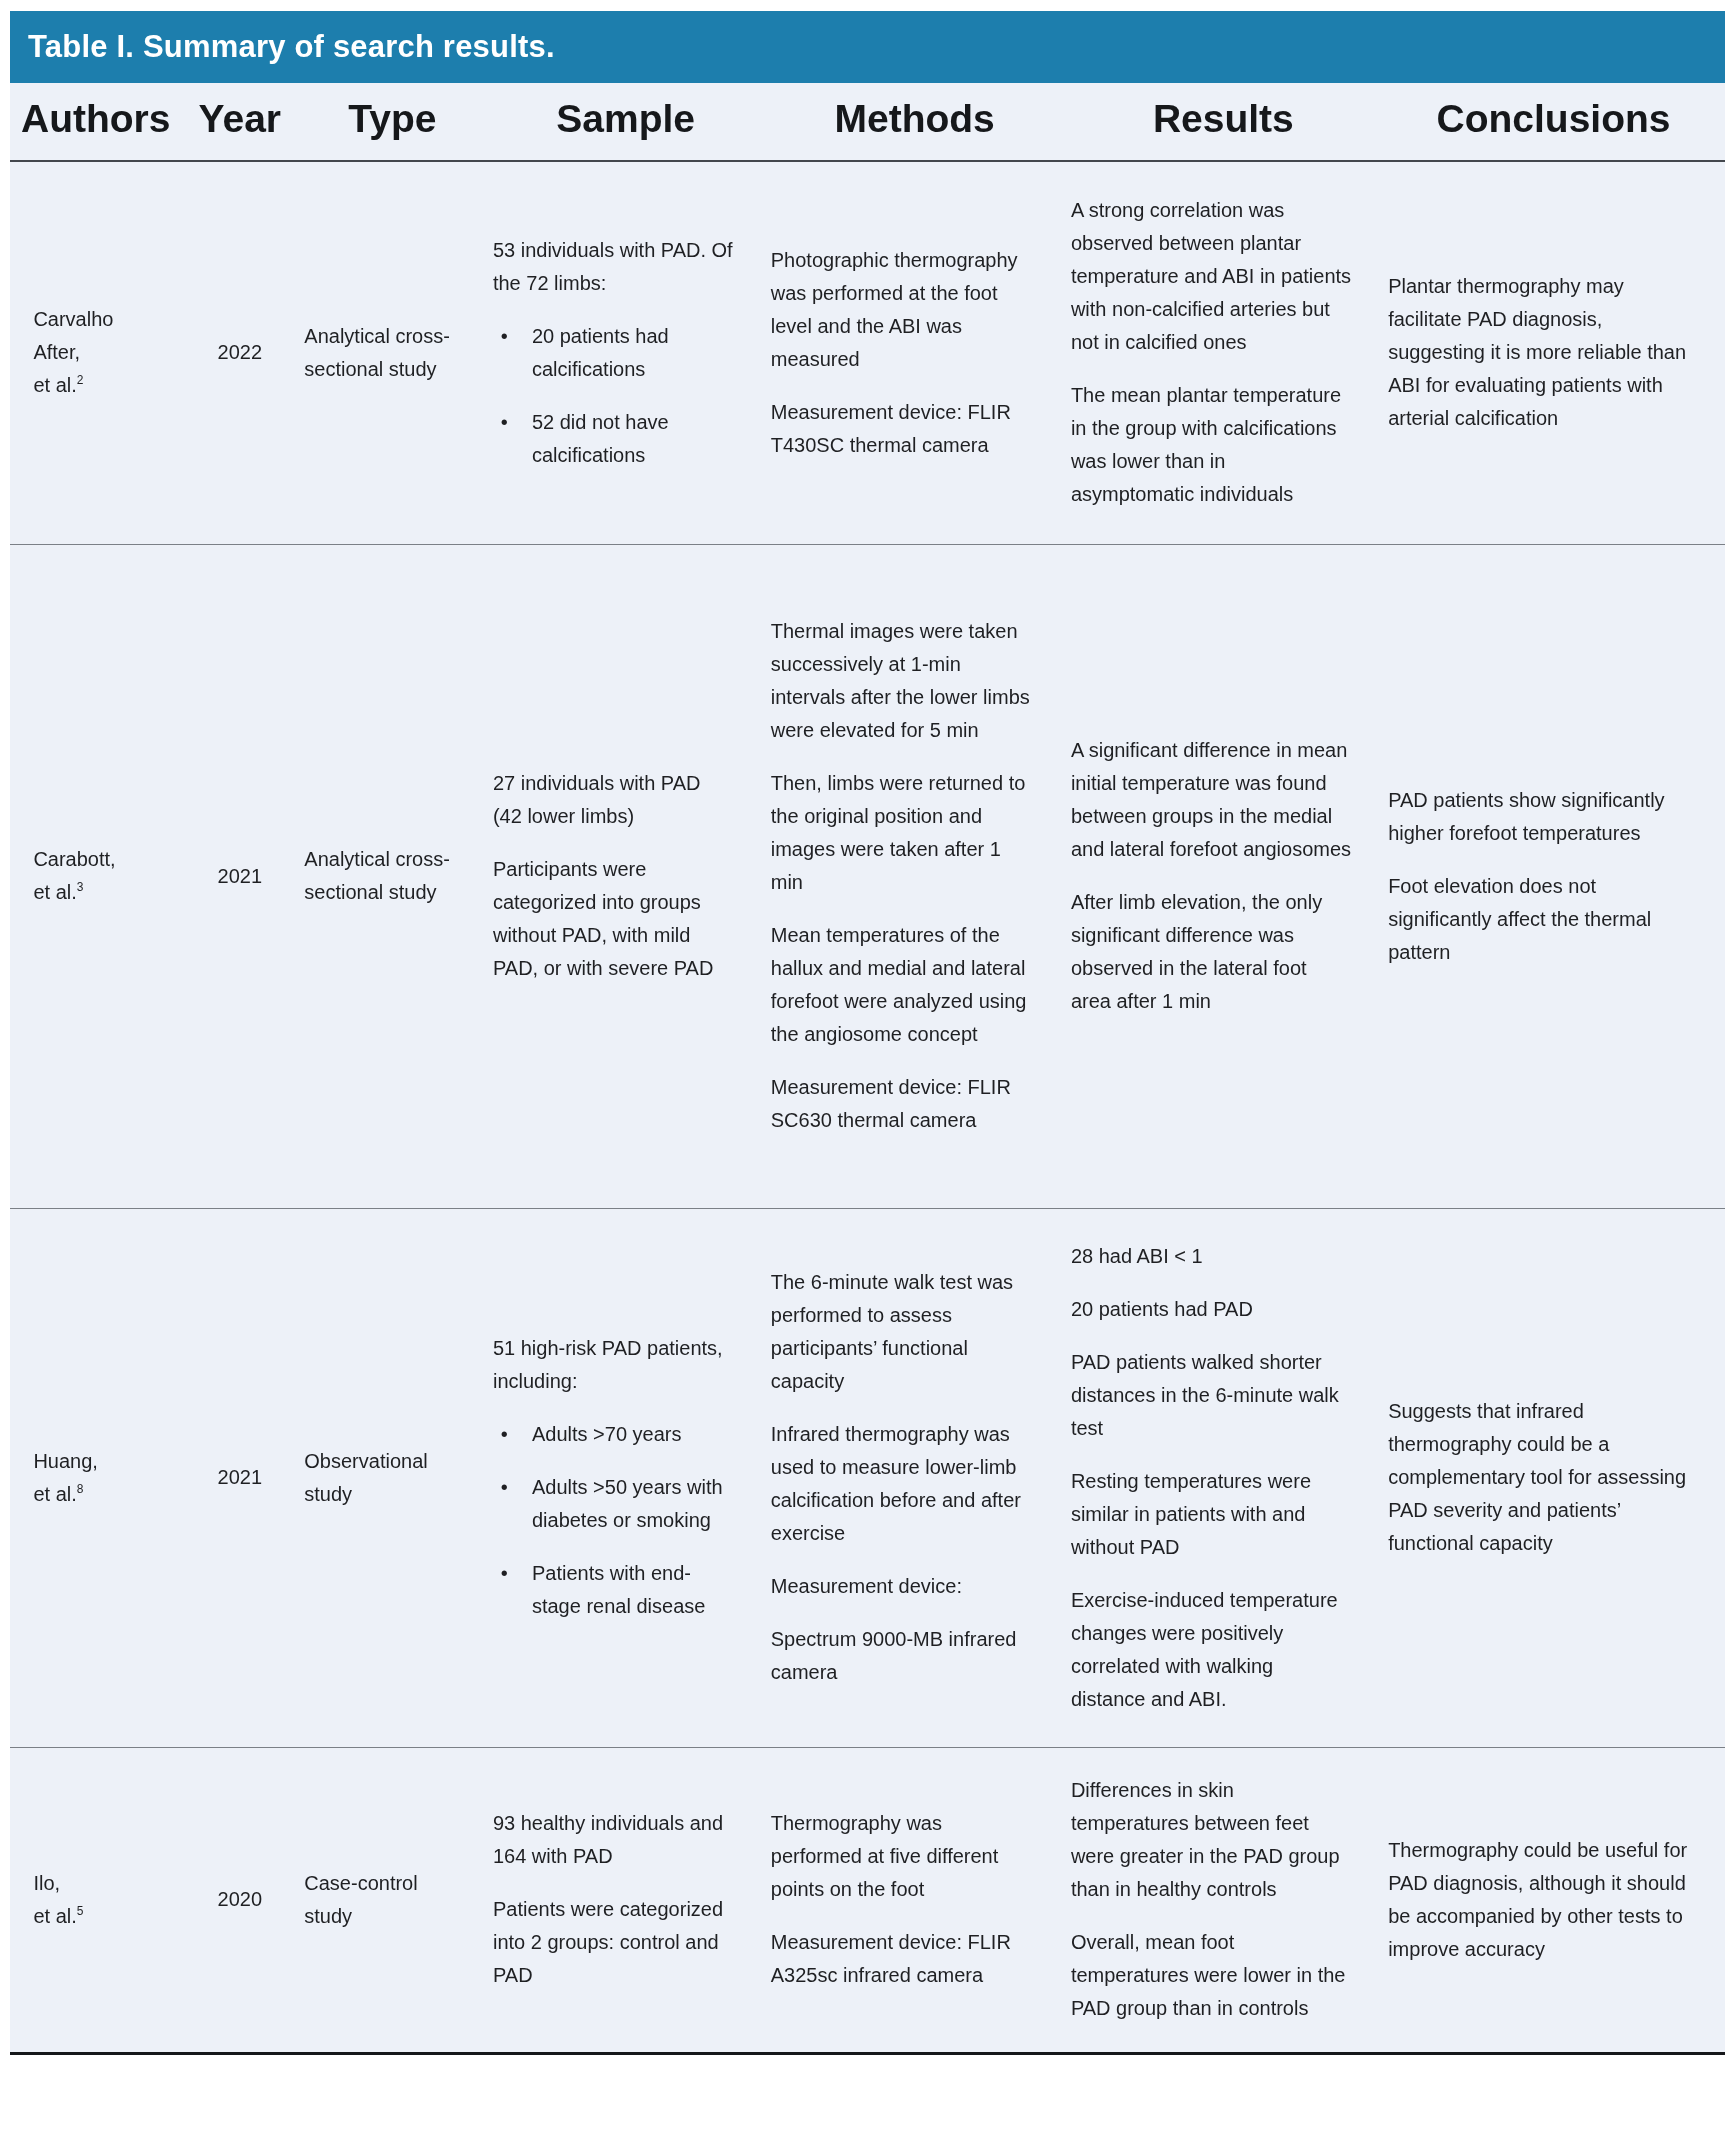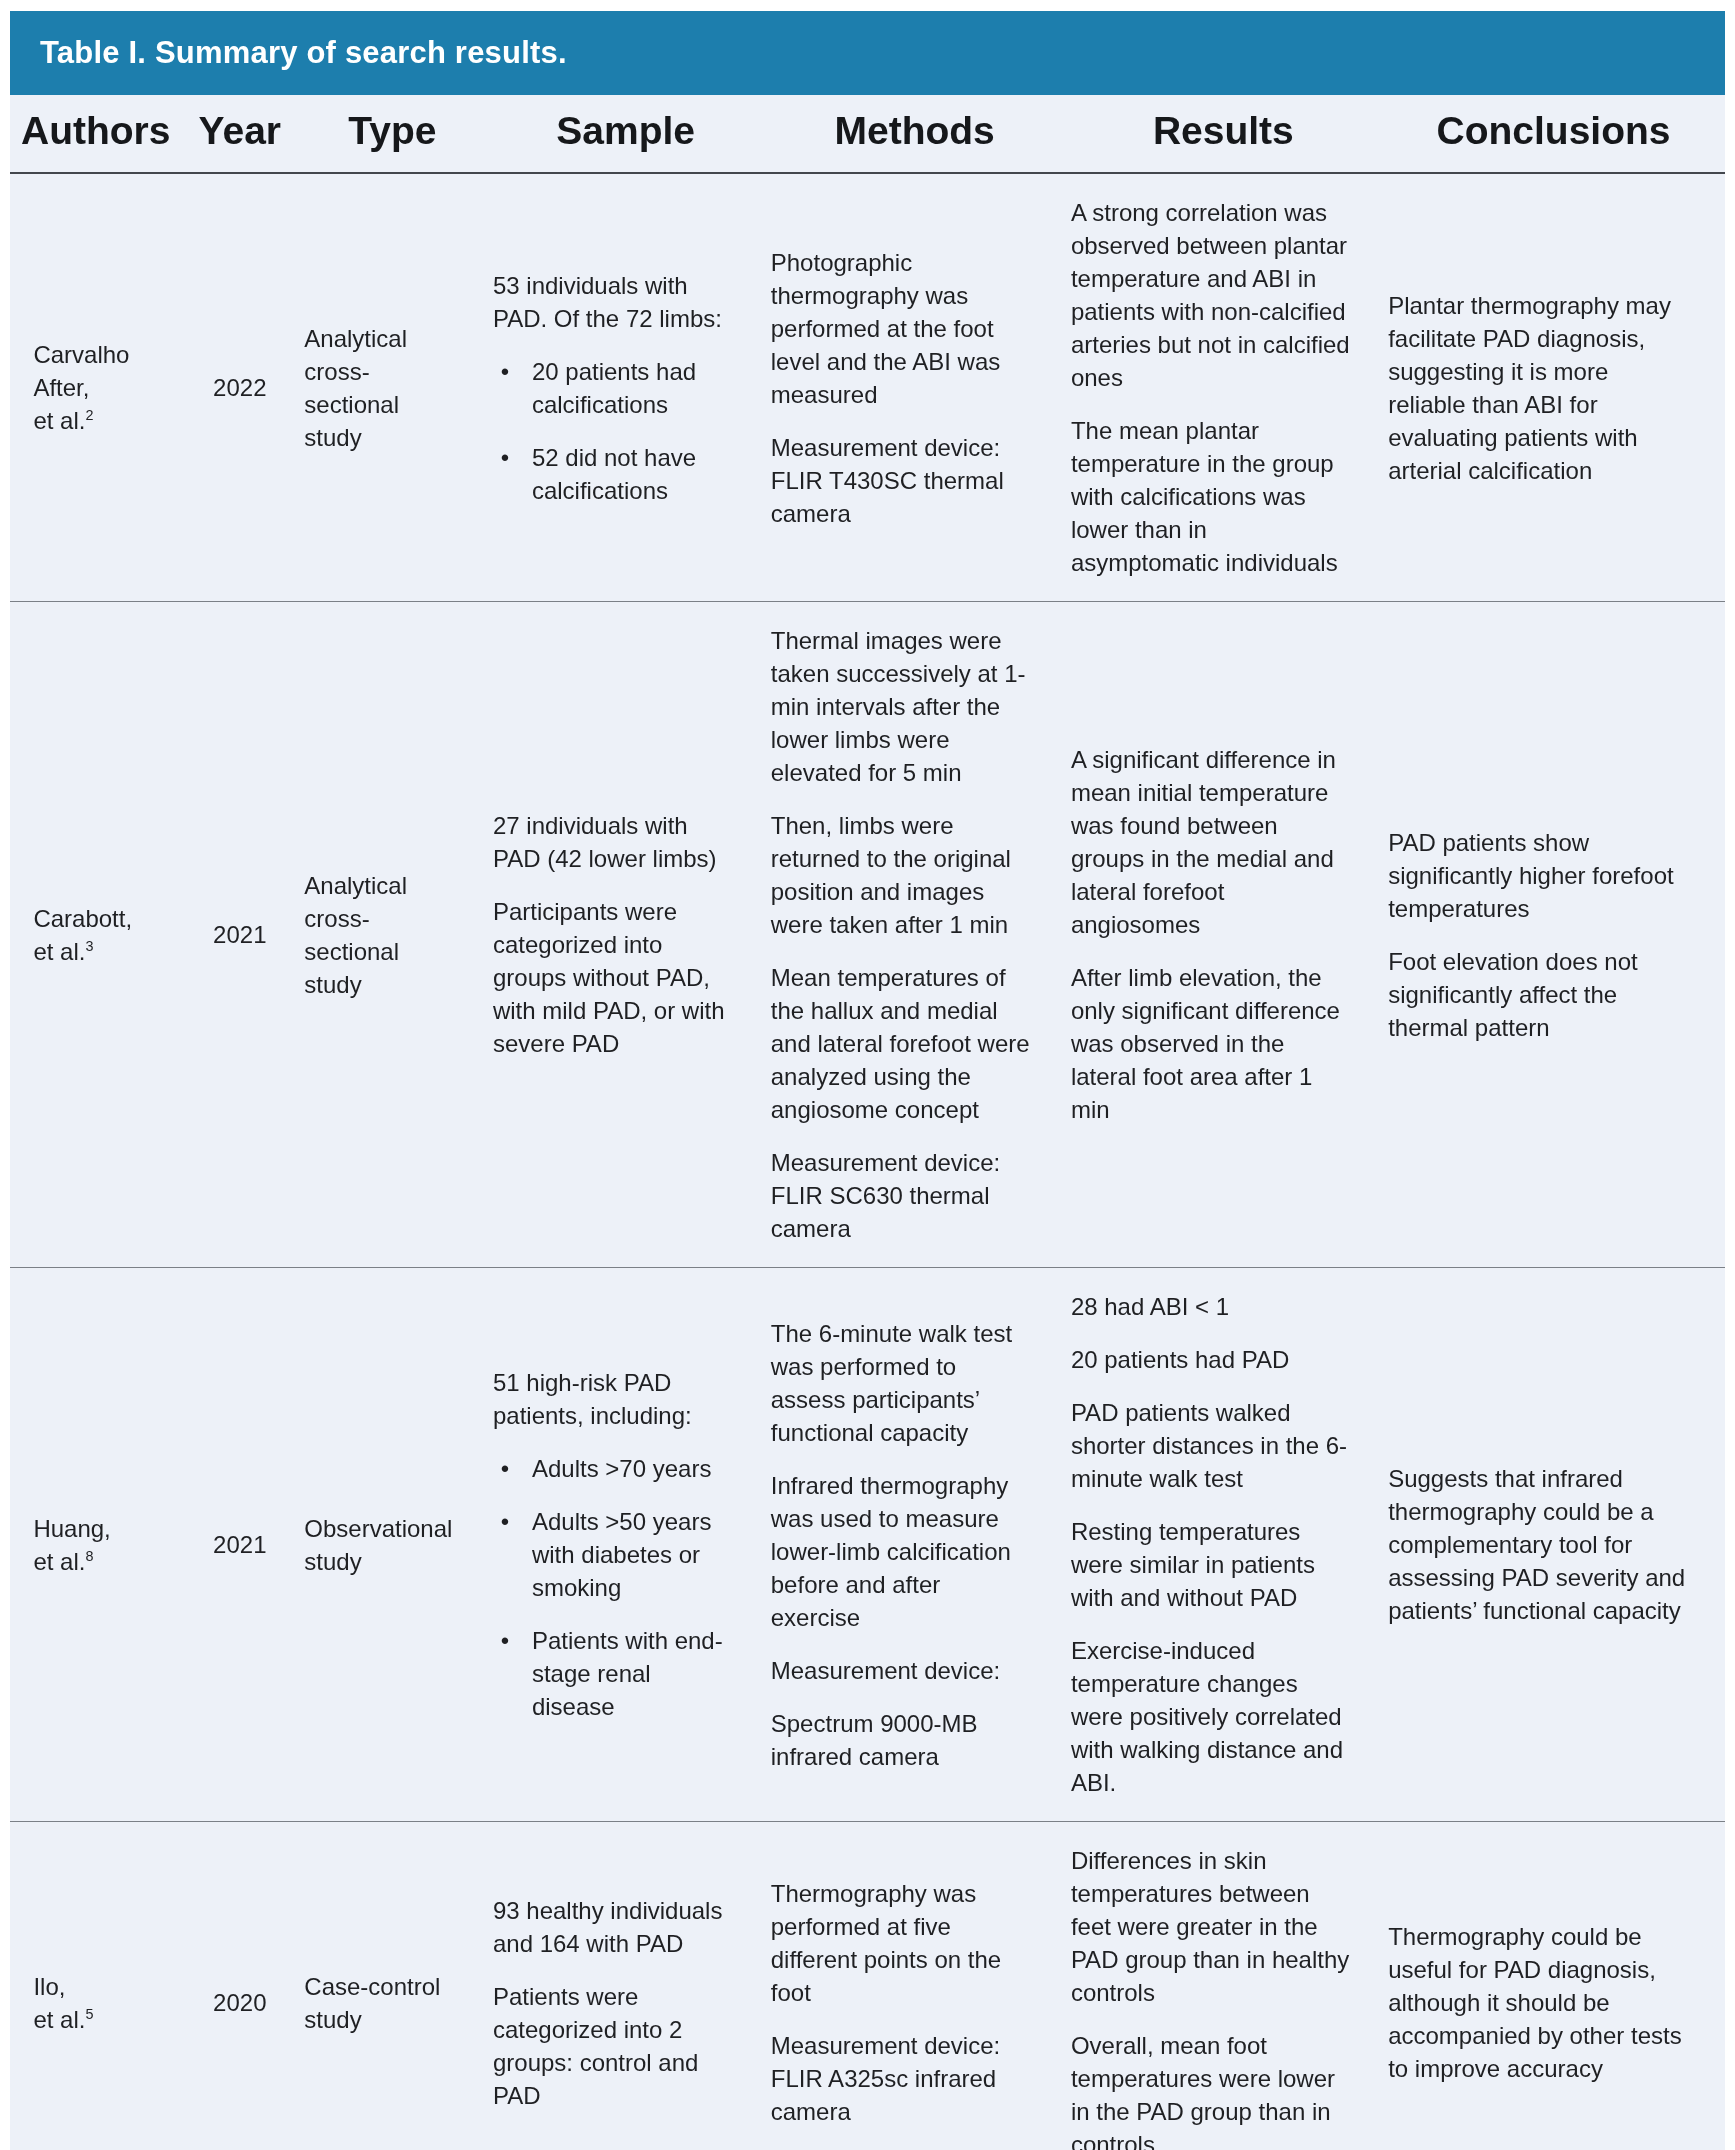--- a/index.html
+++ b/index.html
@@ -15,24 +15,24 @@
     background: #ffffff;
     box-sizing: border-box;
   }
   .card {
     margin: 11px 10px 0 10px;
     background: #edf1f8;
     border-bottom: 3.9px solid #15171a;
   }
   .title-bar {
     background: #1d7ead;
-    height: 84px;
+    height: 72px;
     display: flex;
     align-items: center;
-    padding-left: 30px;
+    padding-left: 18px;
   }
   .title-bar .title {
     color: #ffffff;
     font-size: 31px;
     font-weight: bold;
     letter-spacing: 0.2px;
   }
   table.results-table {
     width: 100%;
     border-collapse: collapse;
@@ -50,21 +50,21 @@
     font-size: 39px;
     font-weight: bold;
     color: #16181b;
     text-align: center;
     padding: 14px 6.2px 19px 6.2px;
     border-bottom: 2.3px solid #43474d;
     vertical-align: middle;
   }
   tbody td {
     vertical-align: middle;
-    font-size: 24px;
+    font-size: 20px;
     line-height: 33px;
     padding: 22px 30px 22px 6.2px;
     box-sizing: border-box;
     word-wrap: break-word;
     margin-top: 12px;
   }
   tbody tr + tr td {
     border-top: 1.6px solid #7b8087;
   }
   td.authors { padding-left: 23.4px; }

